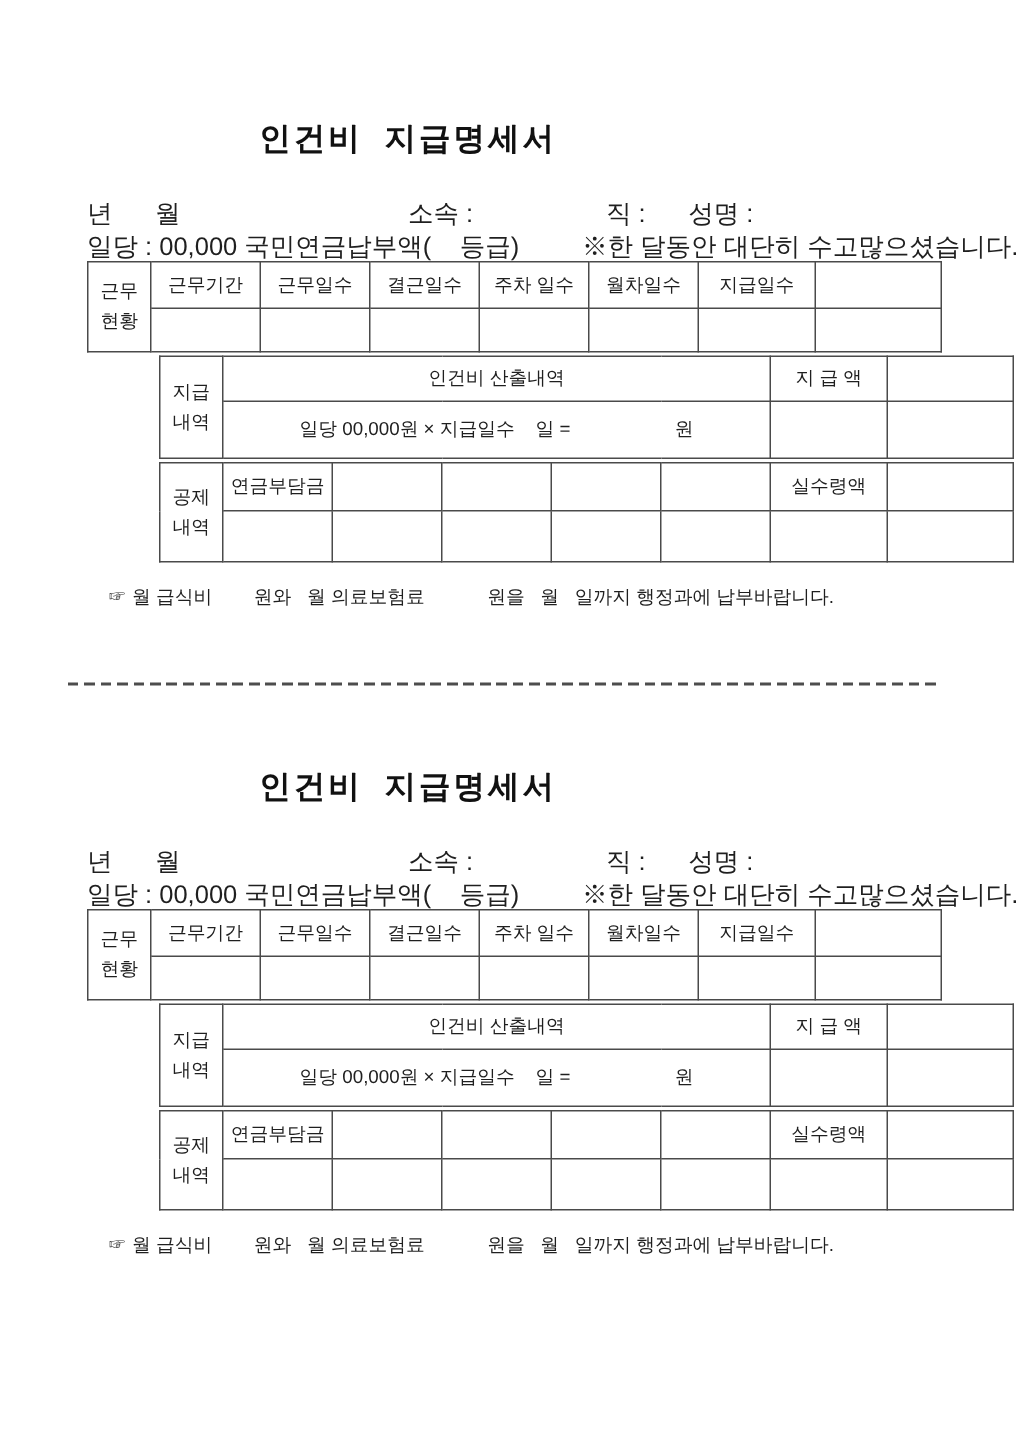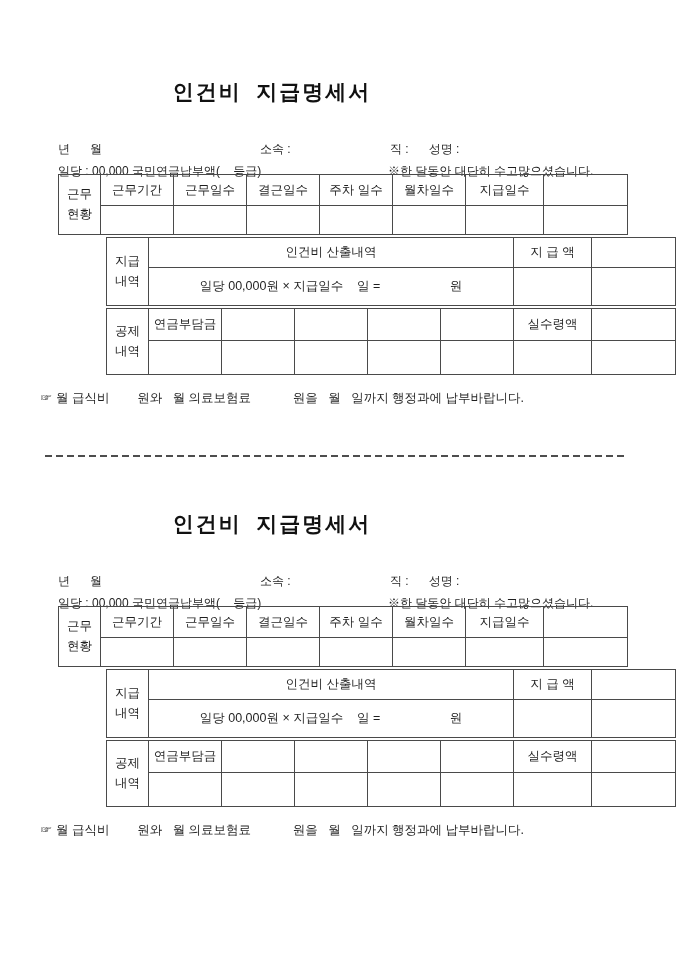--- a/index.html
+++ b/index.html
@@ -8,27 +8,27 @@
     position:relative; width:680px; height:962px; background:#ffffff;
     font-family:"Liberation Sans", sans-serif; color:#1f1f1f; overflow:hidden;
   }
   [data-bind] { white-space:pre; }
   .doc { position:absolute; left:0; width:544px; height:340px; }
   .doc-title {
     position:absolute; top:0; left:0; width:100%; text-align:center;
     font-family:"Liberation Serif", serif; font-weight:bold;
     font-size:21px; letter-spacing:2px; color:#111;
   }
-  .hline { position:absolute; left:0; width:100%; height:16px; font-size:12px;margin-top:10px; }
+  .hline { position:absolute; left:0; width:100%; height:16px; font-size:17px; }
   .hline span { position:absolute; top:0; }
   .hline1 { top:53px; }
   .hline2 { top:75px;padding-left:20px; }
   .pos-year   { left:58px; }
-  .pos-dept   { left:260px; }
-  .pos-role   { left:390px; }
+  .pos-dept   { left:272px; }
+  .pos-role   { left:404px; }
   .pos-wage   { left:58px; }
   .pos-thanks { left:388px; }
   .tbl-wrap { position:absolute; top:96px; left:58px; width:567px; }
   table { border-collapse:collapse; table-layout:fixed; width:567px; }
   table + table { margin-top:2px;margin-left:48px; }
   col.c-label { width:42px; }
   col.c-data  { width:73px; }
   col.c-pay   { width:78px; }
   col.c-last  { width:84px; }
   td {
@@ -36,21 +36,21 @@
     vertical-align:middle; padding:0; color:#1f1f1f; white-space:pre;
   }
   td.sec-label { line-height:1.55; }
   tr.r-h1 td { height:31px;margin-left:28px; }
   tr.r-h2 td { height:29px; }
   tr.r-p1 td { height:30px; }
   tr.r-p2 td { height:38px; }
   tr.r-d1 td { height:32px; }
   tr.r-d2 td { height:34px; }
   .note {
-    position:absolute; top:312px; left:40px; font-size:12.5px;
+    position:absolute; top:312px; left:72px; font-size:12.5px;
     white-space:pre; color:#1f1f1f;
   }
   .dashed-separator {
     position:absolute; top:455px; left:45px; width:580px; height:2px;
     background:repeating-linear-gradient(90deg,#4d4d4d 0 7px,transparent 7px 11px);
   }
   #doc1 { top:78px; }
   #doc2 { top:510px; }
 </style>
 </head>

